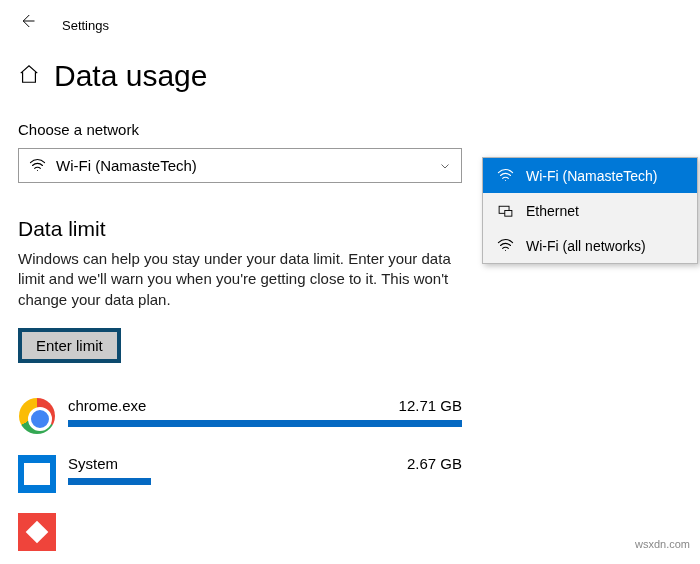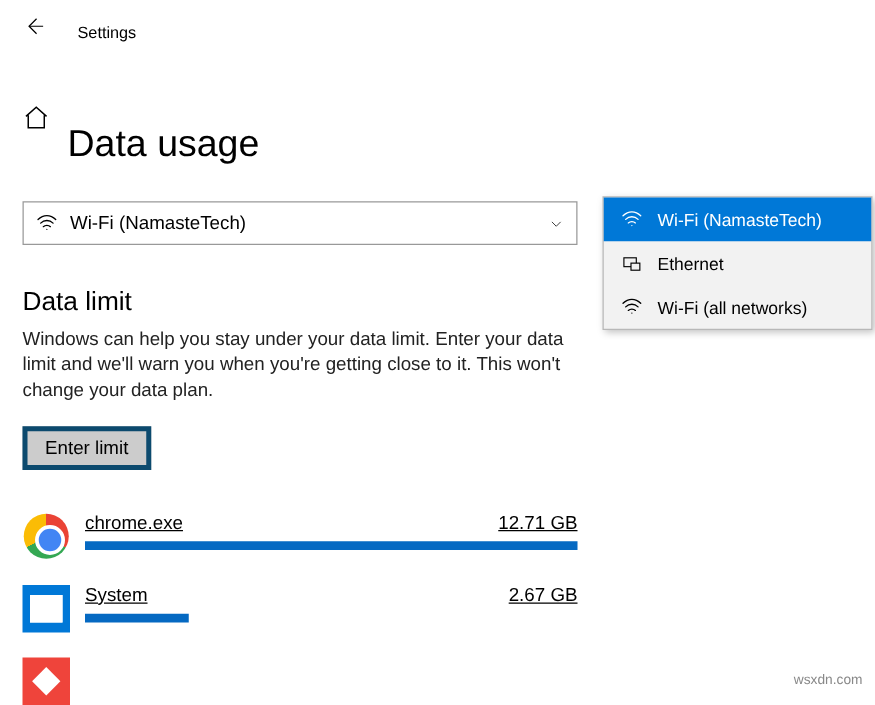--- a/index.html
+++ b/index.html
@@ -2,34 +2,34 @@
 <html><head>
   <meta charset="utf-8">
   <style>
     * { box-sizing: border-box; margin: 0; padding: 0; font-family: "Segoe UI", sans-serif; }
     body { width: 700px; height: 564px; background: #fff; color: #000; position: relative; overflow: hidden; }
     .titlebar { display: flex; align-items: flex-end; padding: 12px 18px 8px; gap: 26px; }
     .titlebar .back-arrow { font-size: 18px; line-height: 1; cursor: default; }
     .titlebar .title { font-size: 13px; }
     .header { display: flex; align-items: center; padding: 18px 18px 28px; gap: 14px; }
     .header .home-icon svg { width: 22px; height: 22px; }
-    .header h1 { font-weight: 400; font-size: 30px; margin-top: 40px; }
+    .header h1 { font-weight: 400; font-size: 30px; }
     .content { padding: 0 18px; width: 480px; }
     .label { font-size: 15px; margin-bottom: 10px; }
     .select-box { display: flex; align-items: center; border: 1px solid #999; padding: 8px 10px; gap: 10px; cursor: default; }
     .select-box .wifi-ic svg { width: 17px; height: 17px; display:block; }
     .select-box .value { flex: 1; font-size: 15px; }
     .select-box .chev svg { width: 12px; height: 12px; display:block; }
     .section-title { font-size: 21px; font-weight: 400; margin-top: 34px; margin-bottom: 8px; }
     .desc { font-size: 15px; color: #222; line-height: 1.35; margin-bottom: 18px; }
     .btn { display: inline-block; background: #ccc; border: 4px solid #0c4a6e; padding: 5px 14px; font-size: 15px; cursor: default; }
     .app-list { margin-top: 34px; }
     .app-row { display: flex; align-items: flex-start; gap: 12px; margin-bottom: 20px; }
     .app-icon { width: 38px; height: 38px; display: flex; align-items: center; justify-content: center; flex-shrink:0; }
-    .app-info { flex: 1; text-decoration: underline; }
+    .app-info { flex: 1; }
     .app-head { display: flex; justify-content: space-between; font-size: 15px; margin-bottom: 6px; }
     .bar-track { height: 7px; width: 100%; }
     .bar-fill { height: 100%; background: #0569c2; }
     
     .chrome { background: #fff; border-radius: 50%; position: relative; width:36px; height:36px;
       background: conic-gradient(#ea4335 0 120deg,#34a853 120deg 240deg,#fbbc05 240deg 360deg); }
     .chrome::before { content:''; position:absolute; top:9px; left:9px; width:18px; height:18px; background:#4285f4; border:3px solid #fff; border-radius:50%; }
     .system { width:38px;height:38px;background:#0078d7;display:flex;align-items:center;justify-content:center; }
     .system::before { content:''; width:22px;height:18px;border:2px solid #fff; background:#fff; }
     .anydesk { width:38px;height:38px;background:#ef443b;display:flex;align-items:center;justify-content:center; }
@@ -58,20 +58,21 @@
 <div class="header">
   <span class="home-icon">
     <svg viewBox="0 0 24 24" fill="none">
         <path d="M3 11 L12 3 L21 11 M5 10 V21 H19 V10" stroke="#000" stroke-width="1.3"></path>
       </svg>
   </span>
   <h1>Data usage</h1>
 </div>
 
 <div class="content">
+  <div class="label">Choose a network</div>
   <div class="select-box">
     <span class="wifi-ic">
       <svg viewBox="0 0 24 24" fill="none">
           <path d="M2 8 C8 2 16 2 22 8 M5 12 C9 8 15 8 19 12 M8 16 C10 14 14 14 16 16 M12 19 L12 19" stroke="#000" stroke-width="1.5" stroke-linecap="round"></path>
         </svg>
     </span>
     <span class="value">Wi-Fi (NamasteTech)</span>
     <span class="chev">
       <svg viewBox="0 0 24 24" fill="none">
           <path d="M5 9 L12 16 L19 9" stroke="#333" stroke-width="1.5"></path>

